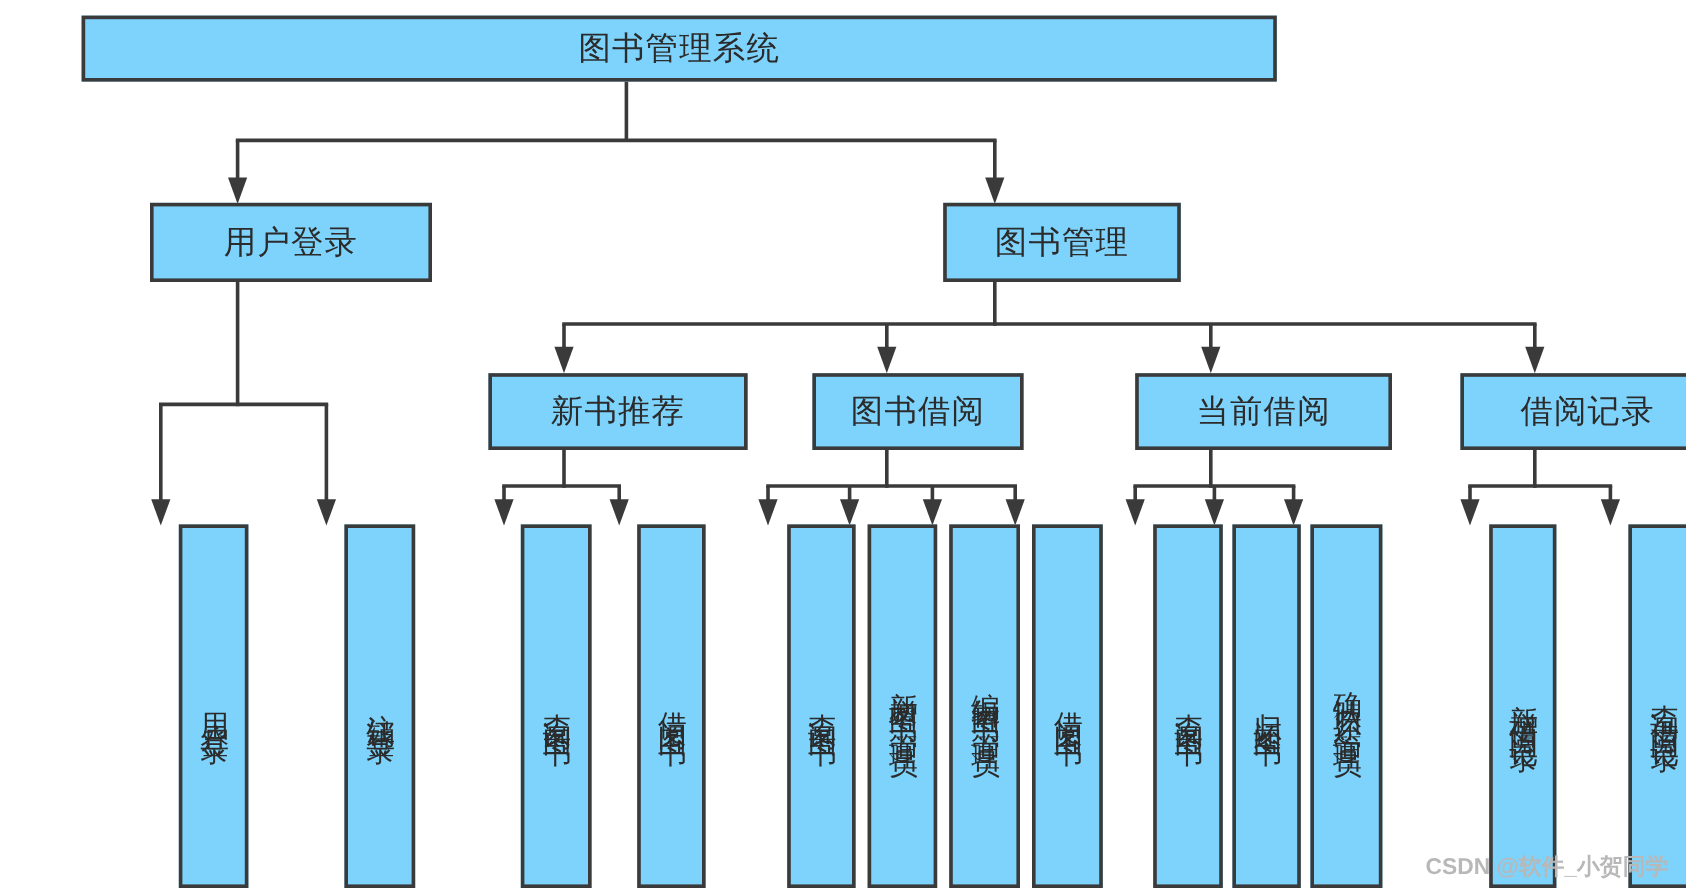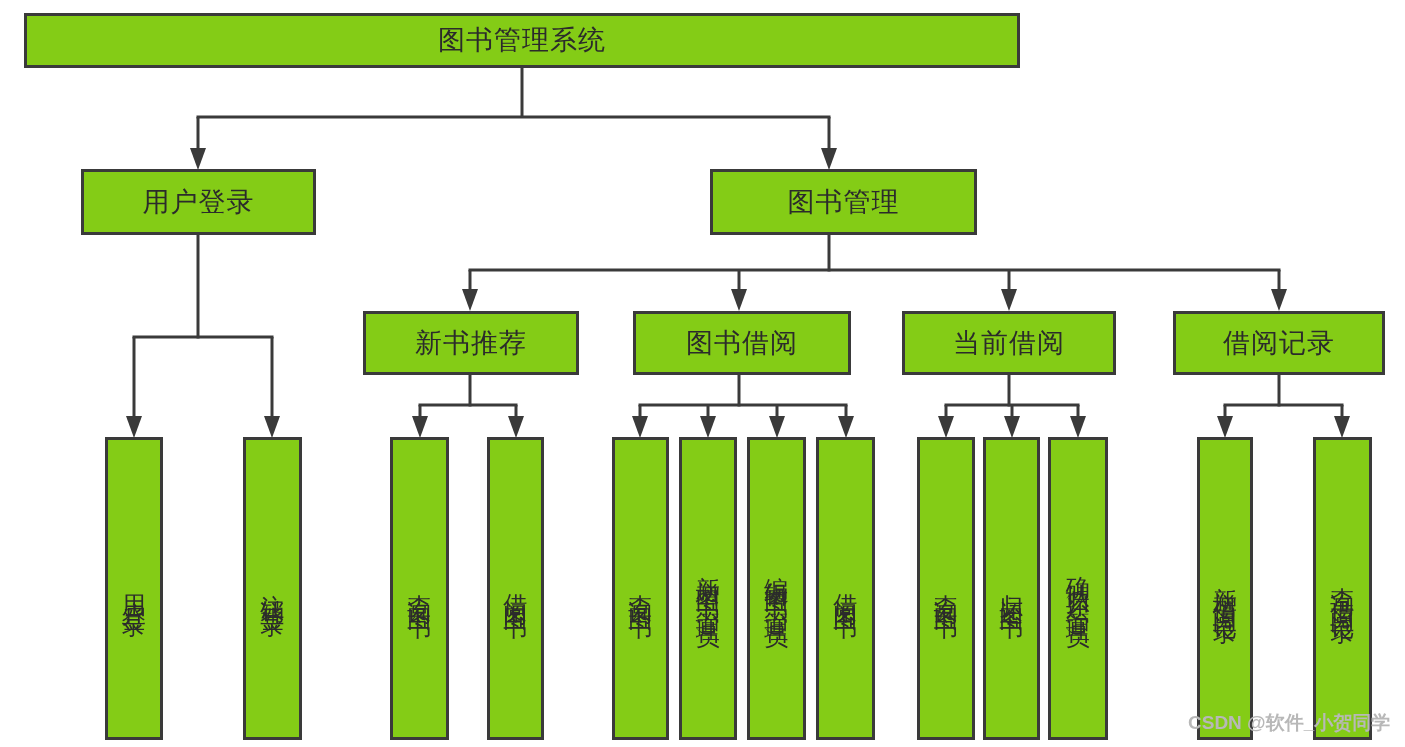--- a/index.html
+++ b/index.html
@@ -22,25 +22,26 @@
   }
   .wires {
     position: absolute;
     left: 0; top: 0;
     color: var(--line);
   }
   .node {
     position: absolute;
     box-sizing: border-box;
     border: 3px solid var(--line);
-    background: #84cc16;
+    background: #7dd3fc;
     display: flex;
     align-items: center;
     justify-content: center;
     color: var(--ink);
+    margin-left: 44px;
   }
   .node.h span {
     font-size: 27px;
     line-height: 1;
     letter-spacing: 1px;
     white-space: nowrap;
   }
   .node.v span {
     writing-mode: vertical-rl;
     text-orientation: mixed;
@@ -132,28 +133,28 @@
     </g>
   </svg>
 
   <div class="node h" style="left:24px; top:13px; width:996px; height:55px;">
     <span>图书管理系统</span>
   </div>
 
   <div class="node h" style="left:81px; top:169px; width:235px; height:66px;">
     <span>用户登录</span>
   </div>
-  <div class="node h" style="left:710px; top:169px; width:267px; height:66px;">
+  <div class="node h" style="left:742px; top:169px; width:198px; height:66px;">
     <span>图书管理</span>
   </div>
 
   <div class="node h" style="left:363px; top:311px; width:216px; height:64px;align-items:center;">
     <span>新书推荐</span>
   </div>
-  <div class="node h" style="left:633px; top:311px; width:218px; height:64px;">
+  <div class="node h" style="left:633px; top:311px; width:176px; height:64px;">
     <span>图书借阅</span>
   </div>
   <div class="node h" style="left:902px; top:311px; width:214px; height:64px;align-items:center;">
     <span>当前借阅</span>
   </div>
   <div class="node h" style="left:1173px; top:311px; width:212px; height:64px;">
     <span>借阅记录</span>
   </div>
 
   <div class="node v" style="left:105px; top:437px; width:58px; height:303px;">

